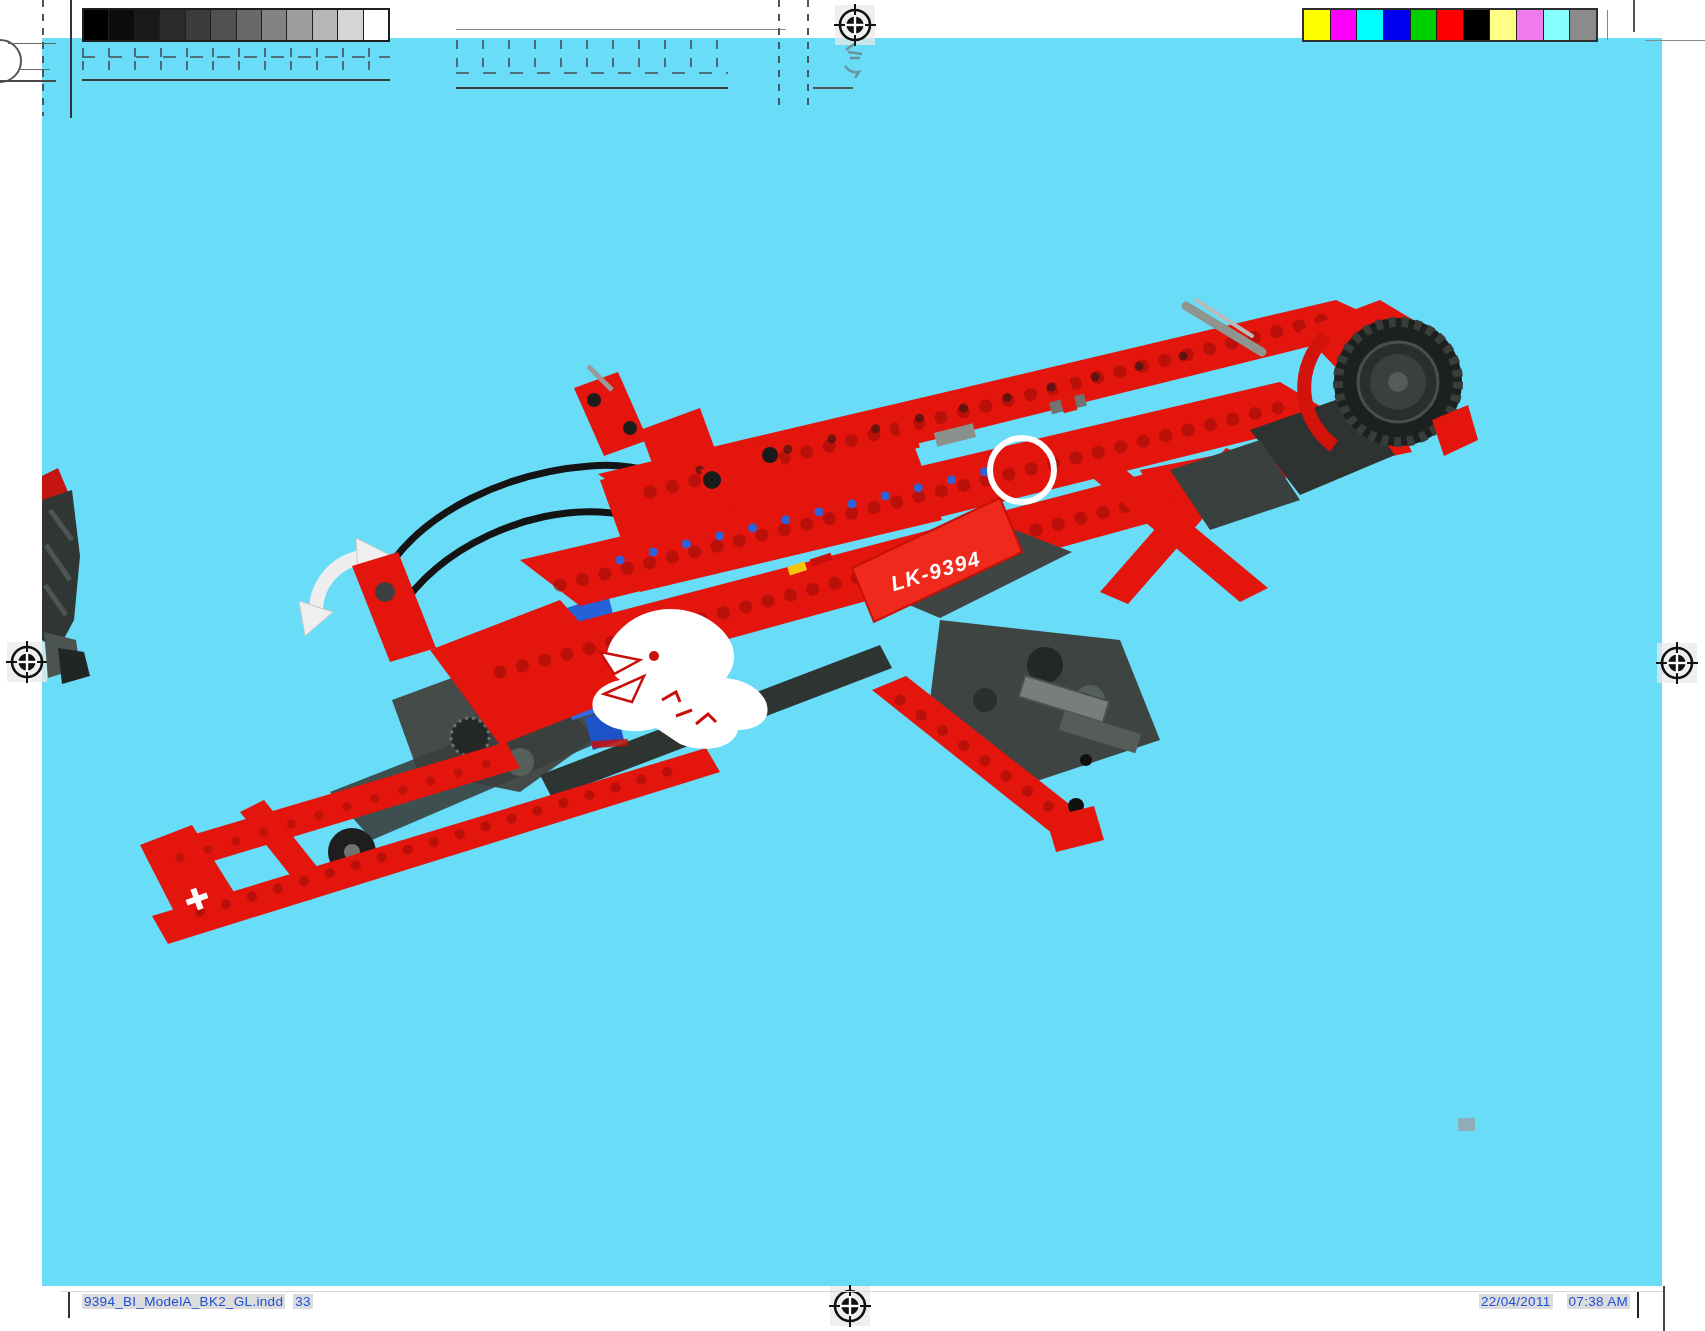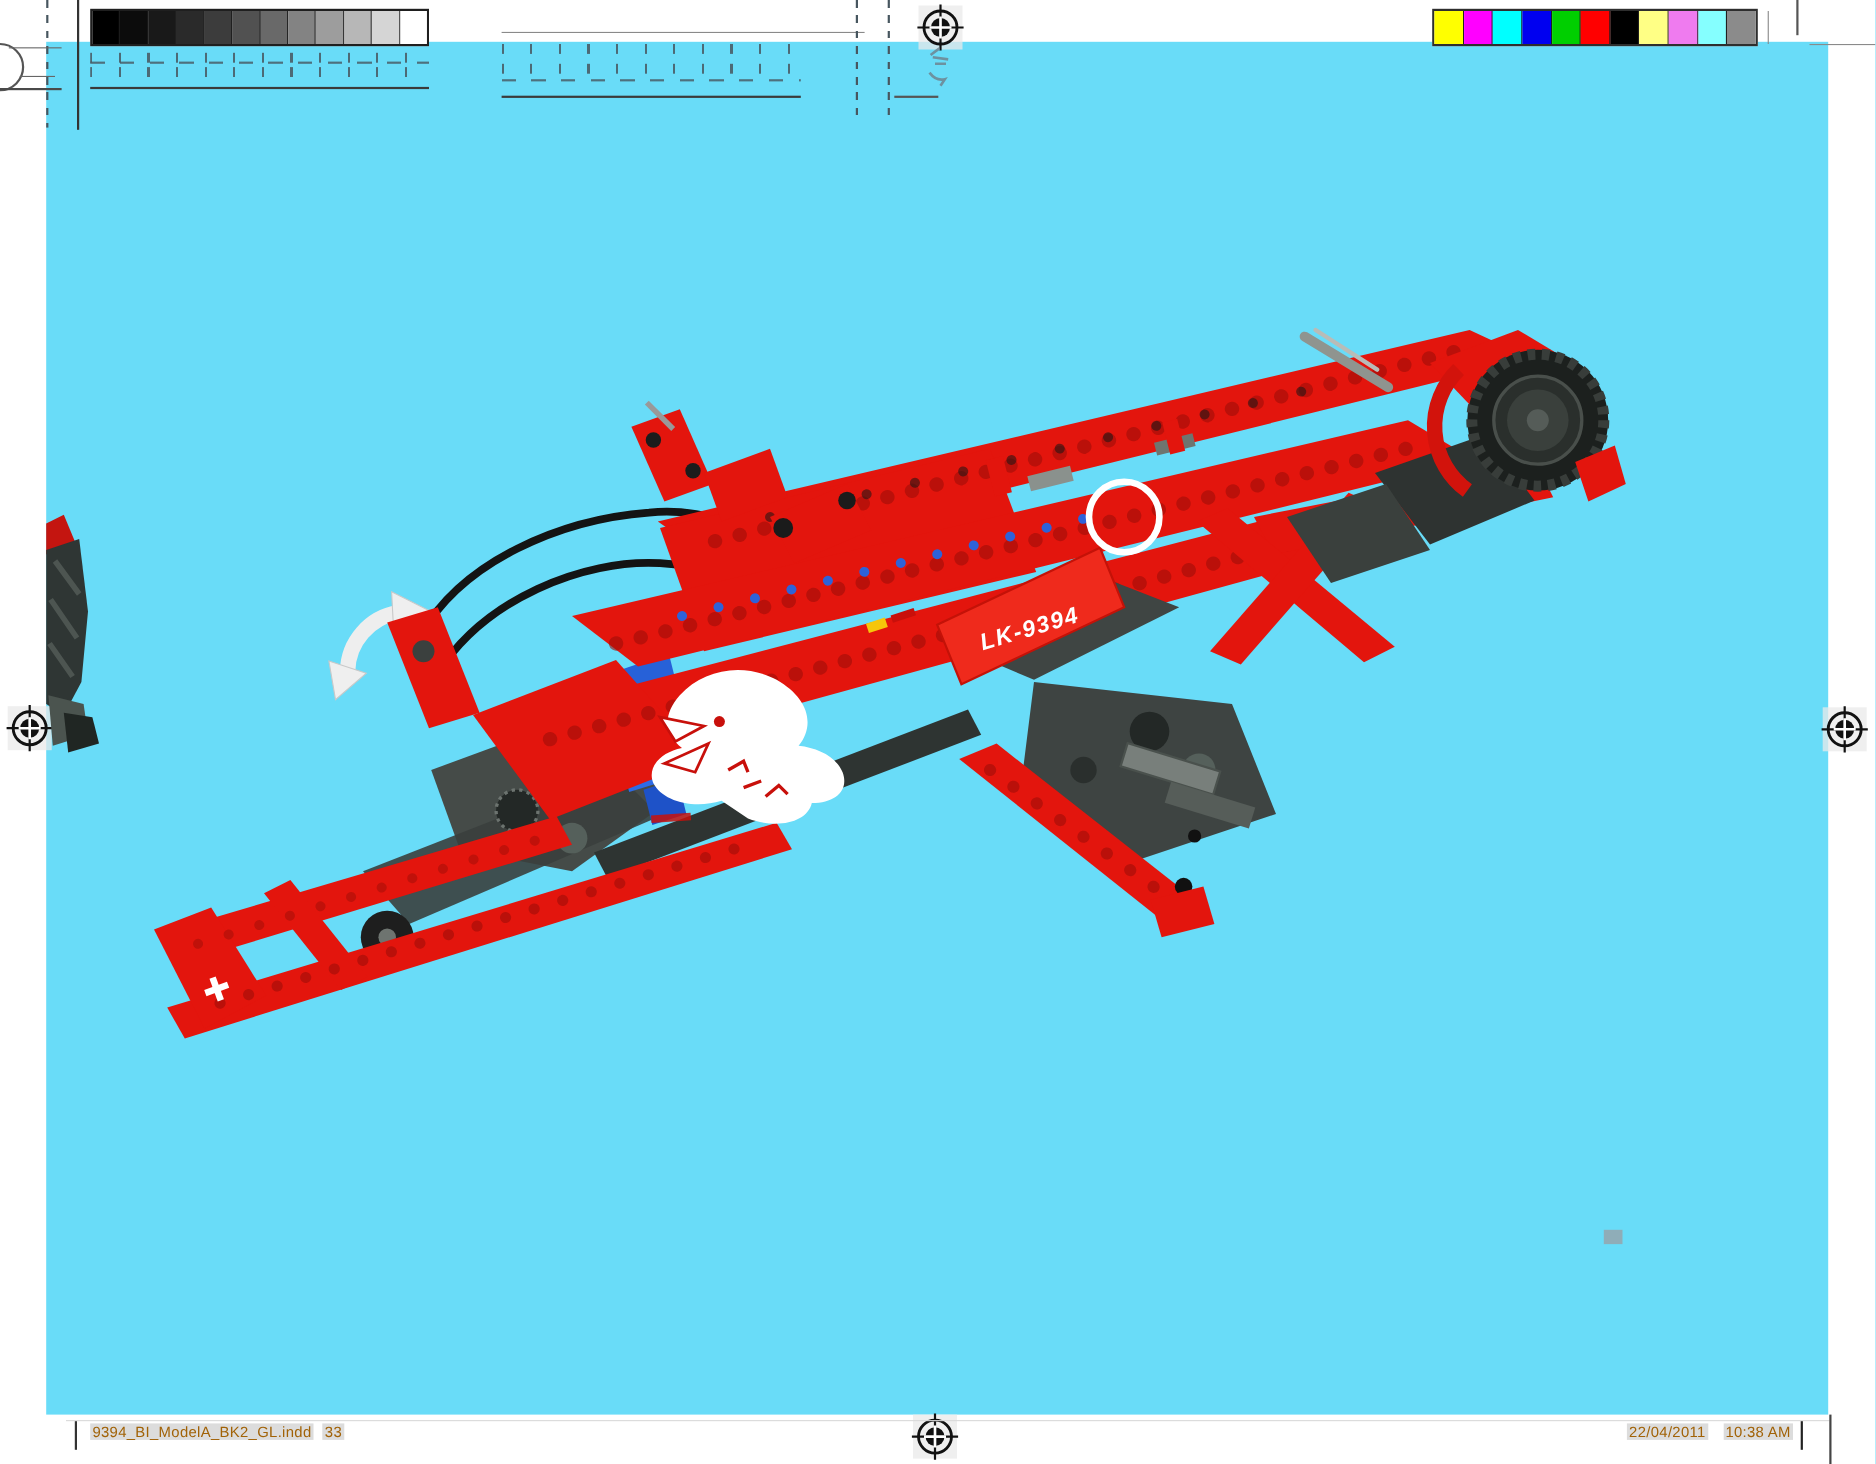--- a/index.html
+++ b/index.html
@@ -26,21 +26,21 @@
   .hline{height:2px;background:#3a3a3a;}
   .hline-light{height:1px;background:#8a8a8a;}
   .vline{width:2px;background:#333;}
   .vdash{width:2px;background:repeating-linear-gradient(180deg,#47565f 0 7px,transparent 7px 14px);}
   .corner-circle{width:40px;height:40px;border:2px solid #555;border-radius:50%;background:transparent;}
   
   .regmark{width:44px;height:44px;}
   .regmark .halo{position:absolute;inset:2px;background:#e9e9e9;opacity:.75;}
   .regmark svg{position:relative;}
   
-  .footer-text{font-size:13.5px;color:#a16207;letter-spacing:.3px;white-space:pre;}
+  .footer-text{font-size:13.5px;color:#1d4ed8;letter-spacing:.3px;white-space:pre;}
   .footer-text .hl{background:#dcdcdc;padding:0 2px;}
   .footer-left{left:82px;top:1294px;}
   .footer-right{top:1294px;right:75px;text-align:right;}
   .footer-right .gap{display:inline-block;width:14px;}
   
   .artwork{left:0;top:0;width:1705px;height:1331px;pointer-events:none;}
   .f-red{fill:var(--lego-red,#e3150d);}
   .decal-label{
     font-family:"Liberation Sans",sans-serif;font-weight:700;font-style:italic;
     font-size:21px;letter-spacing:1.6px;fill:var(--decal-white,#fff);
@@ -302,15 +302,15 @@
     <line x1="1196" y1="300" x2="1252" y2="336" stroke="#b8bcb8" stroke-width="4" stroke-linecap="round"></line>
   </g>
 </svg>
 
 <div class="abs hline-light" style="left:60px;top:1291px;width:1603px;background:#d9d9d9;"></div>
 <div class="abs vline" style="left:68px;top:1292px;height:26px;width:1.5px;"></div>
 <div class="abs vline" style="left:1637px;top:1292px;height:26px;background:#222;"></div>
 <div class="abs vline" style="left:1663px;top:1286px;height:45px;width:1.5px;background:#444;"></div>
 
 <div class="abs footer-text footer-left"><span class="hl">9394_BI_ModelA_BK2_GL.indd</span><span>&nbsp;&nbsp;</span><span class="hl">33</span></div>
-<div class="abs footer-text footer-right"><span class="hl">22/04/2011</span><span class="gap"></span><span class="hl">10:38 AM</span></div>
+<div class="abs footer-text footer-right"><span class="hl">22/04/2011</span><span class="gap"></span><span class="hl">07:38 AM</span></div>
 
 <div class="abs stray-mark"></div>
 
 </body></html>

